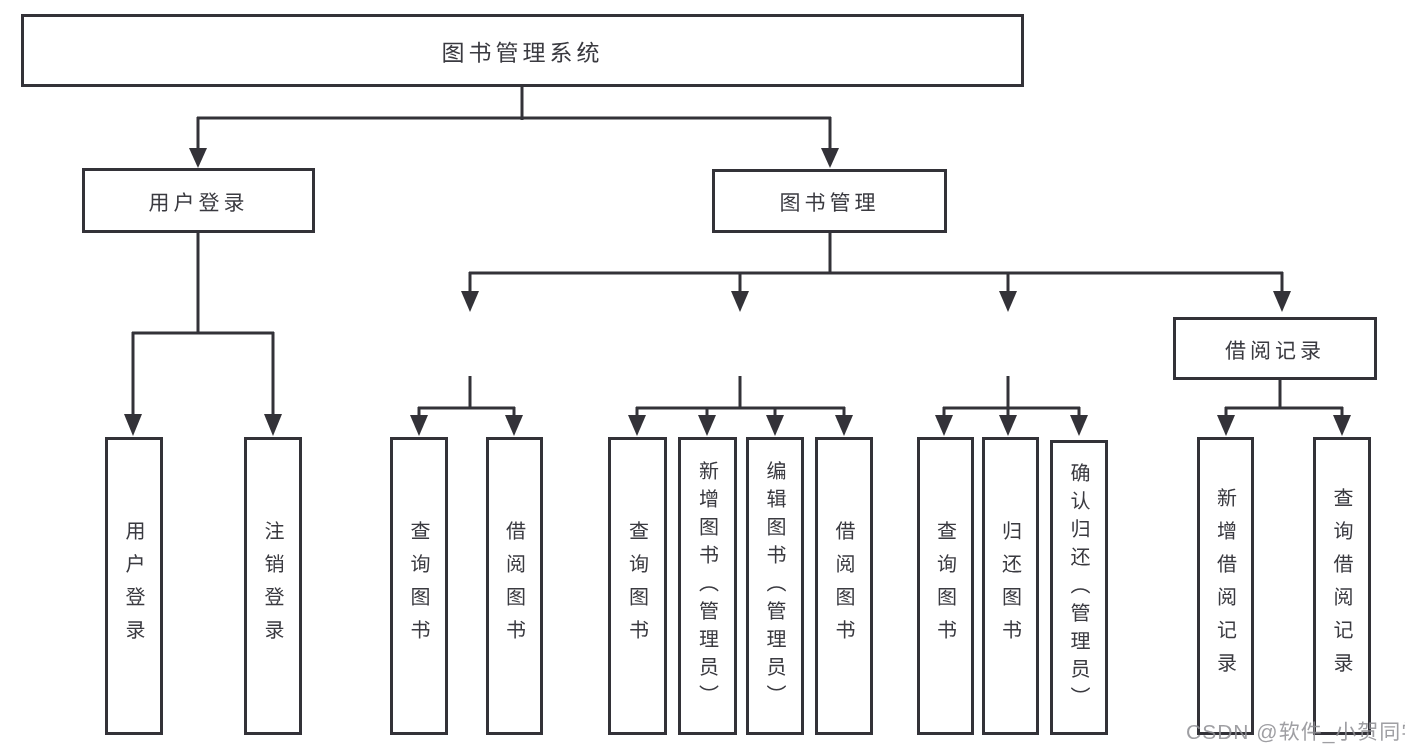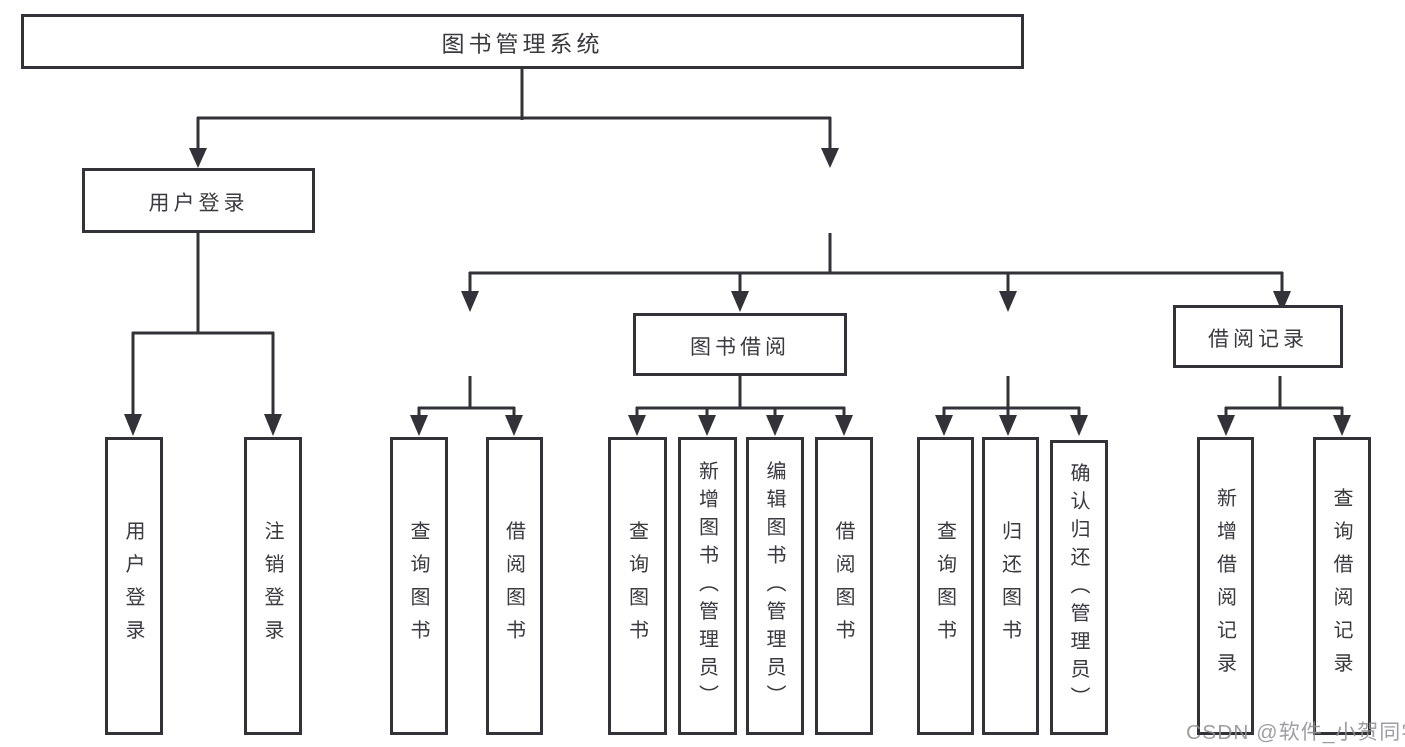--- a/index.html
+++ b/index.html
@@ -109,32 +109,32 @@
     <polygon points="1070,415 1088,415 1079,436"></polygon>
 
     <line x1="1280" y1="376" x2="1280" y2="409"></line>
     <line x1="1225" y1="408" x2="1343" y2="408"></line>
     <line x1="1226" y1="407" x2="1226" y2="417"></line>
     <polygon points="1217,415 1235,415 1226,436"></polygon>
     <line x1="1342" y1="407" x2="1342" y2="417"></line>
     <polygon points="1333,415 1351,415 1342,436"></polygon>
   </svg>
 
-  <div class="box h root" style="left:21px;top:14px;width:1003px;height:55px">
+  <div class="box h root" style="left:21px;top:14px;width:1003px;height:73px">
     <span>图书管理系统</span>
   </div>
 
   <div class="box h" style="left:82px;top:168px;width:233px;height:65px">
     <span>用户登录</span>
   </div>
+  <div class="box h" style="left:712px;top:169px;width:235px;height:64px">
+    <span>图书管理</span>
+  </div>
 
-  <div class="box h" style="left:633px;top:313px;width:214px;height:63px">
-    <span>图书借阅</span>
-  </div>
-  <div class="box h" style="left:1173px;top:305px;width:170px;height:63px">
+  <div class="box h" style="left:1173px;top:317px;width:204px;height:63px">
     <span>借阅记录</span>
   </div>
 
   <div class="box v" style="left:105px;top:437px;width:58px;height:298px">
     <span>用户登录</span>
   </div>
   <div class="box v" style="left:244px;top:437px;width:58px;height:298px">
     <span>注销登录</span>
   </div>
 

